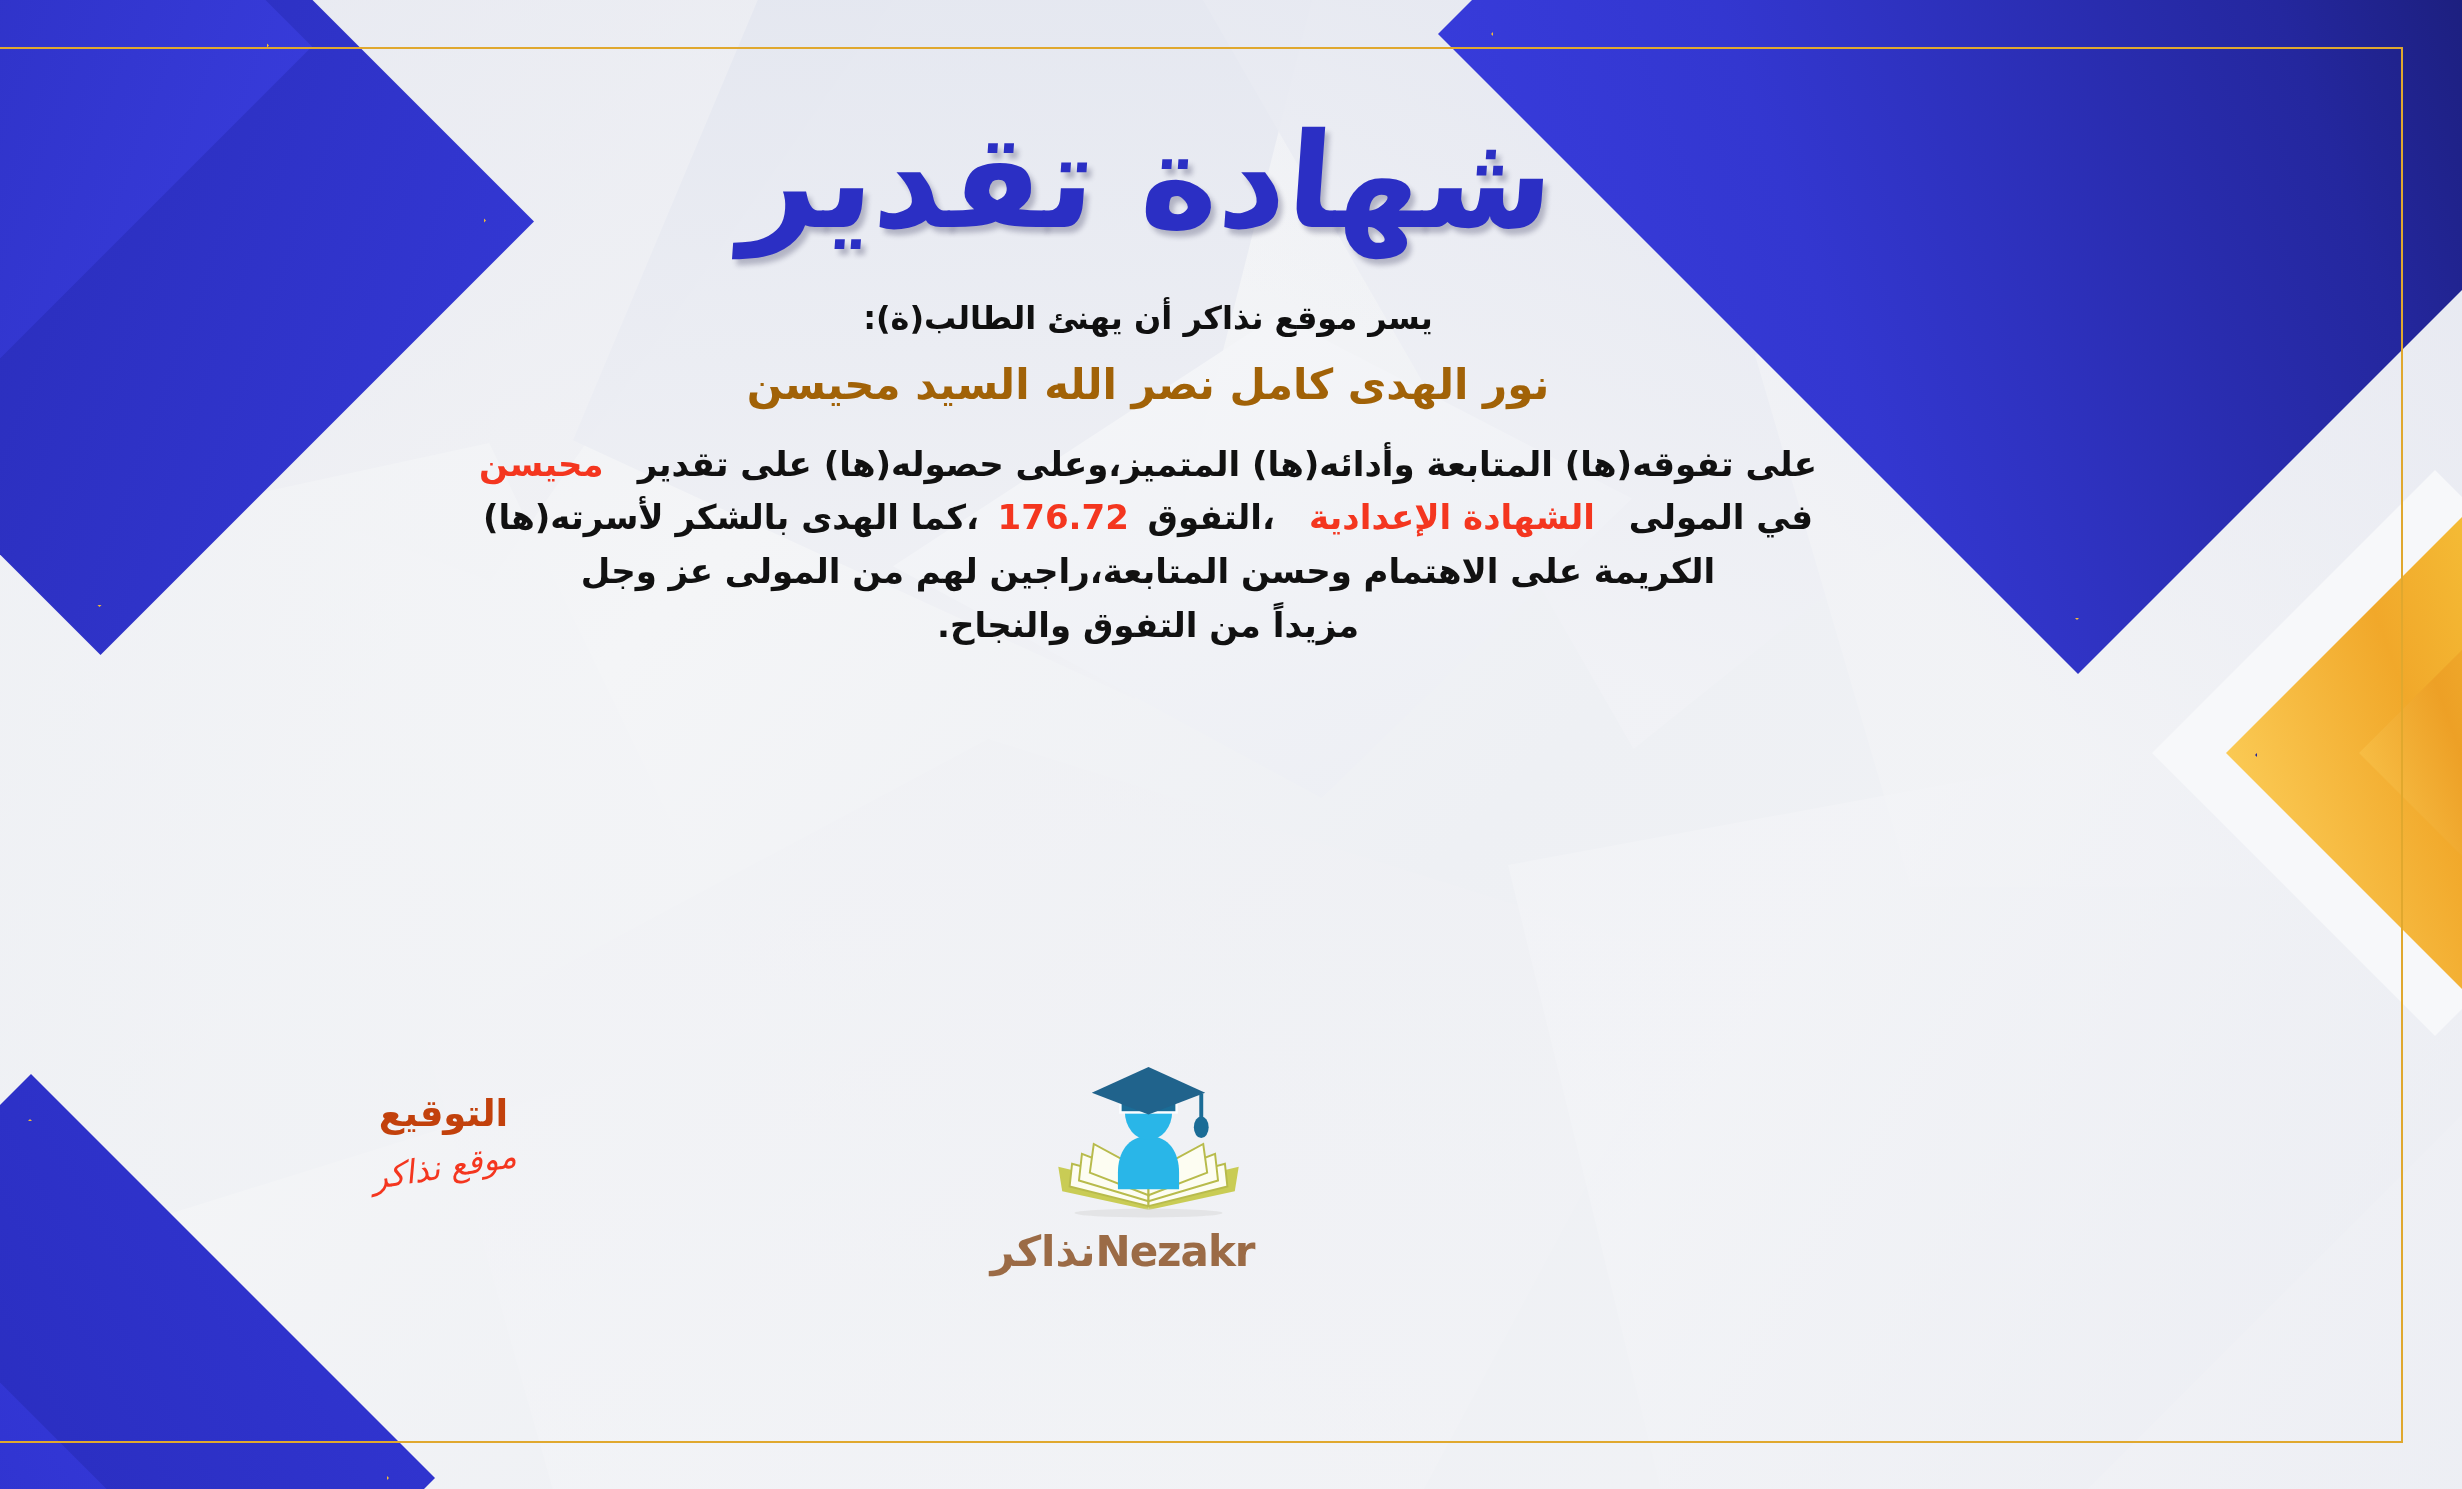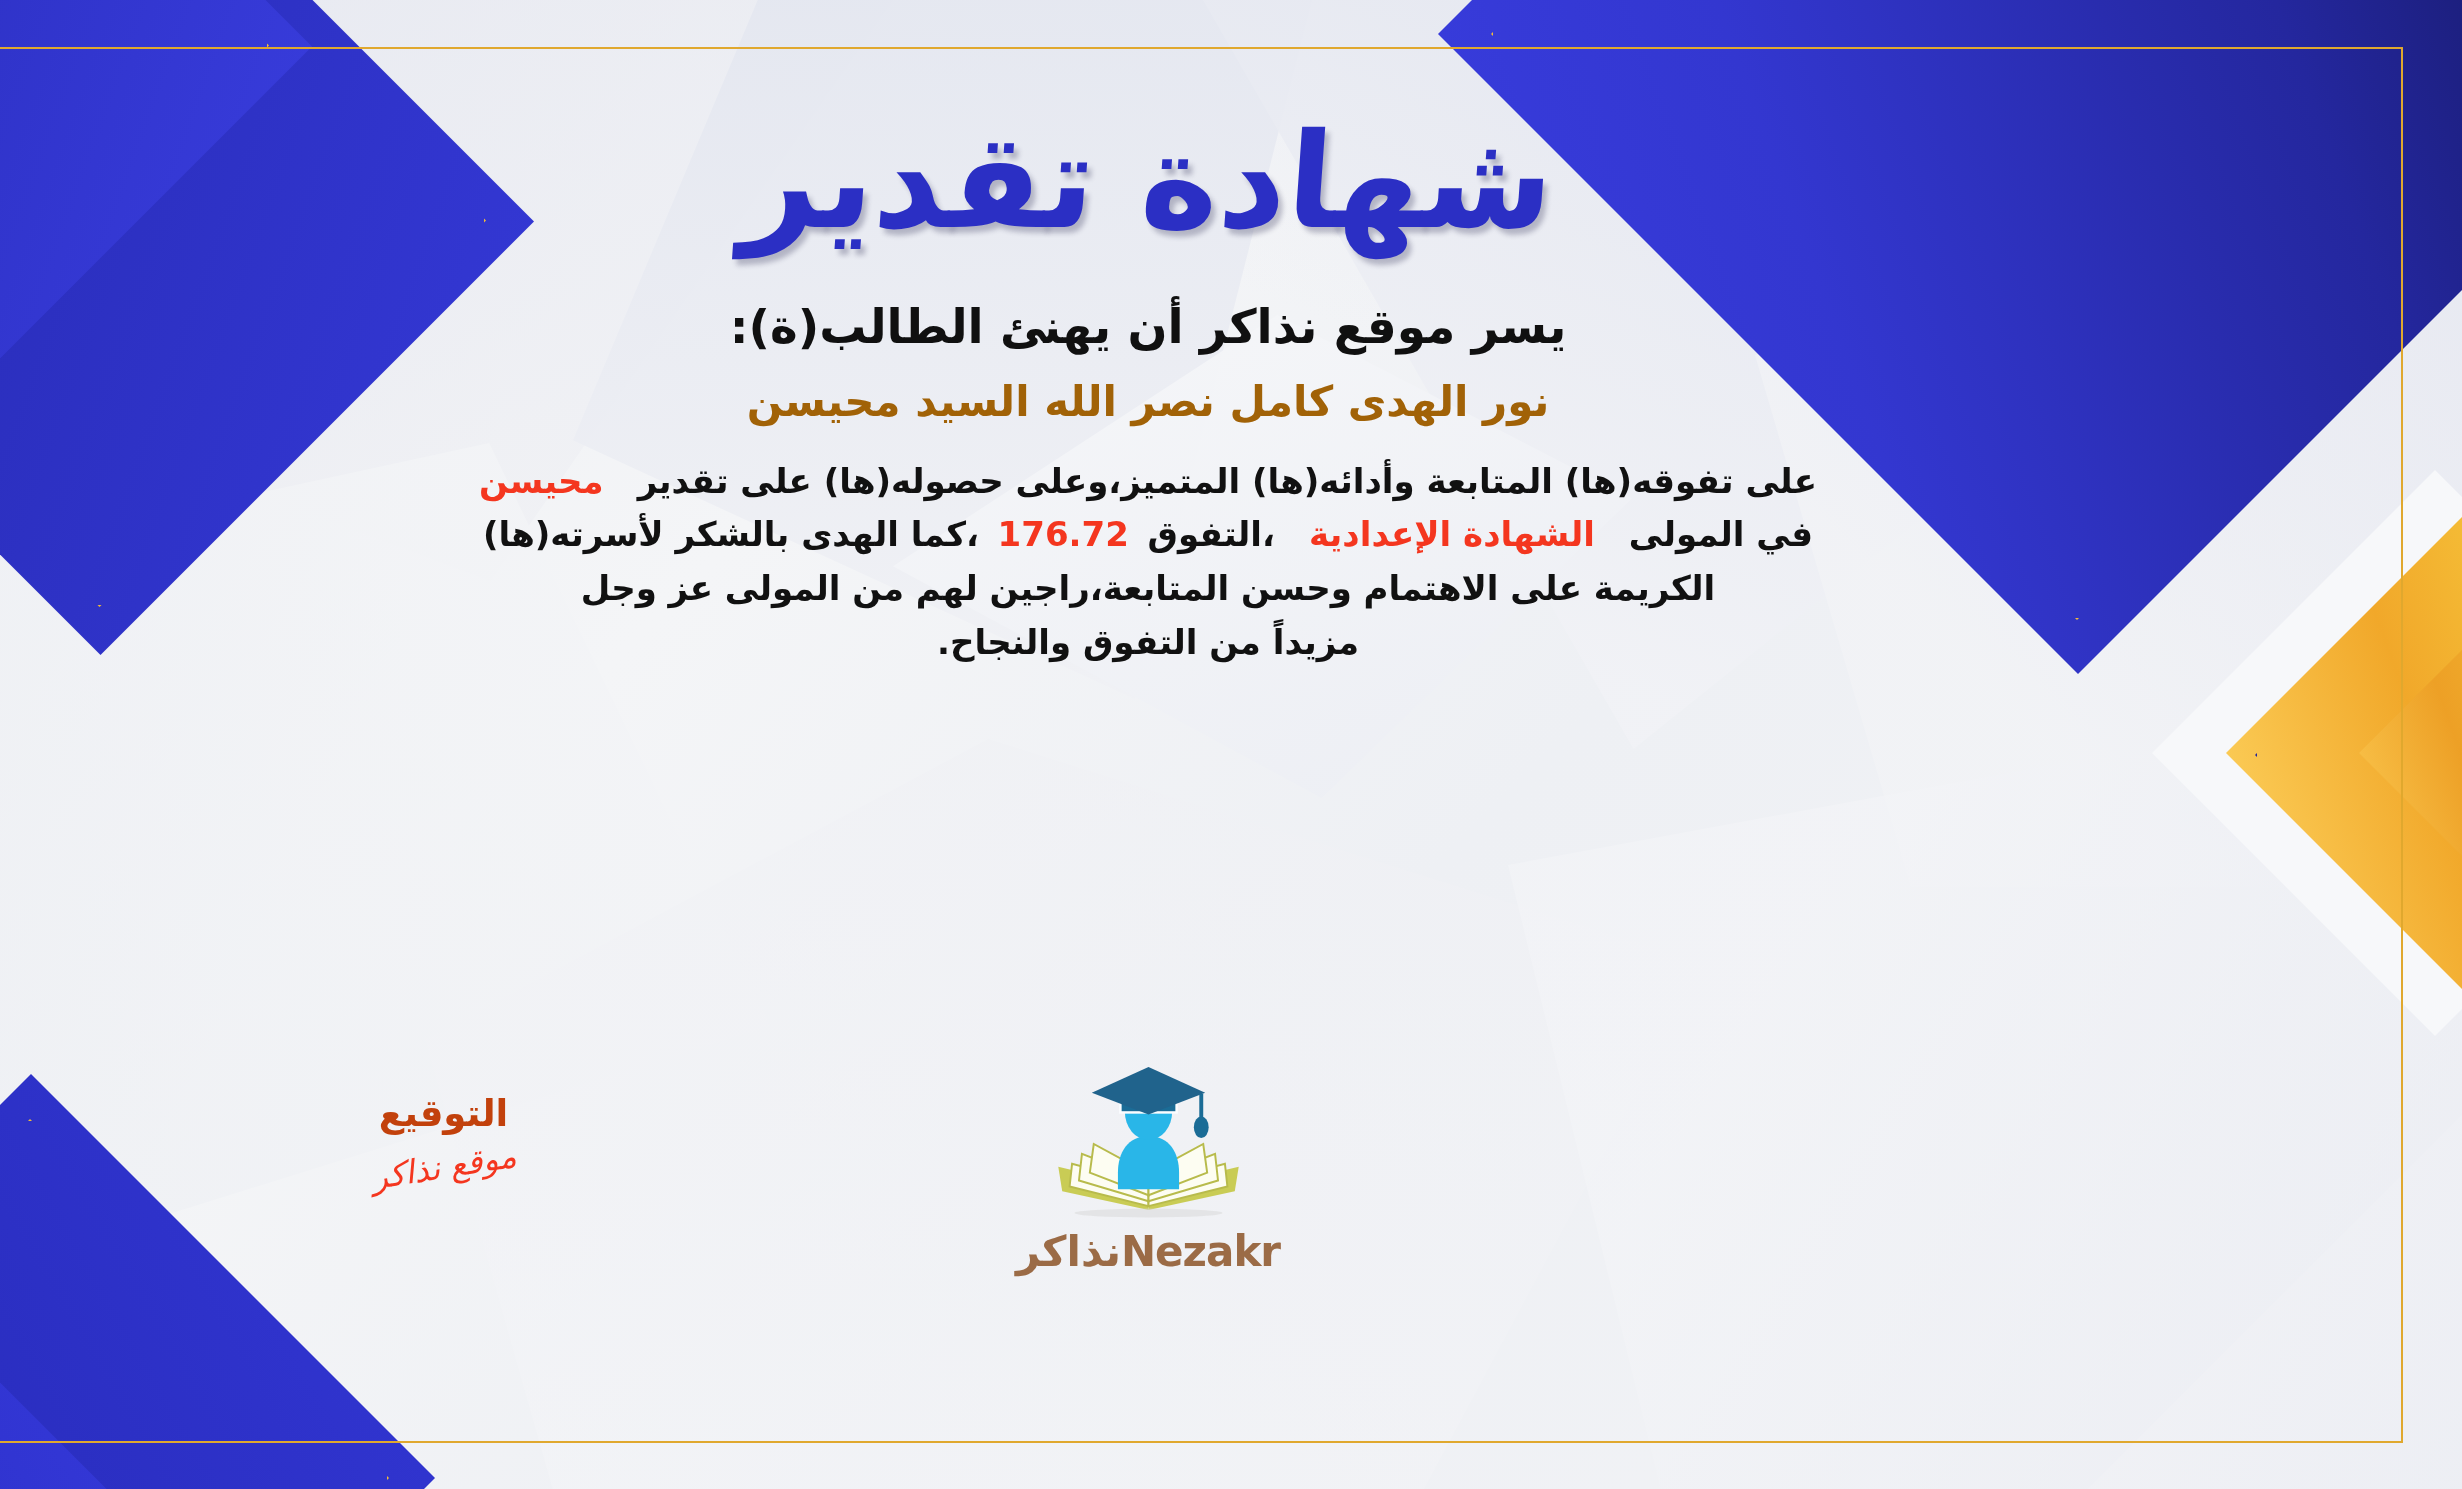--- a/index.html
+++ b/index.html
@@ -127,21 +127,21 @@
       color:#2b2fc4;
       letter-spacing:-3px;
       text-shadow:4.9px 5.9px 4.9px rgba(40,40,80,.28);
       white-space:nowrap;
       transform:skewX(-4deg);
   }
 
   .body-block{width:100%;margin-top:49px;display:flex;flex-direction:column;align-items:center;}
 
   .line-greeting{
-      font-size:47px;font-weight:700;color:#101010;
+      font-size:32px;font-weight:700;color:#101010;
       text-align:center;white-space:nowrap;
   }
   .line-student{
       margin-top:22.7px;
       font-size:42px;font-weight:700;color:#a16207;
       text-align:center;white-space:nowrap;
   }
 
   .para{
       margin-top:28.6px;width:100%;
@@ -156,21 +156,21 @@
   
   .footer{position:absolute;left:0;right:0;bottom:64px;height:305px;}
 
   .sig-block{position:absolute;right:1763px;top:29.5px;width:295px;text-align:center;}
   .sig-label{font-size:37px;font-weight:700;color:#c2410c;}
   .sig-mark{margin-top:13.8px;font-size:32.5px;color:#f4361f;
       font-family:"DejaVu Serif","Liberation Serif",serif;
       font-style:italic;transform:rotate(-9deg);display:inline-block;}
 
   
-  .logo{position:absolute;left:50%;transform:translateX(-50%);top:0;width:315px;text-align:center;}
+  .logo{position:absolute;left:50%;transform:translateX(-50%);top:0;width:315px;text-align:left;}
   .logo svg{display:block;margin:0 auto;}
   .logo-word{margin-top:2px;font-size:42px;font-weight:800;color:#9b6b46;
       font-family:"DejaVu Sans","Liberation Sans",sans-serif;letter-spacing:-1px;}
 </style>
 </head>
 <body>
 
 <div class="stage">
 
   <div class="bg-base"></div>

